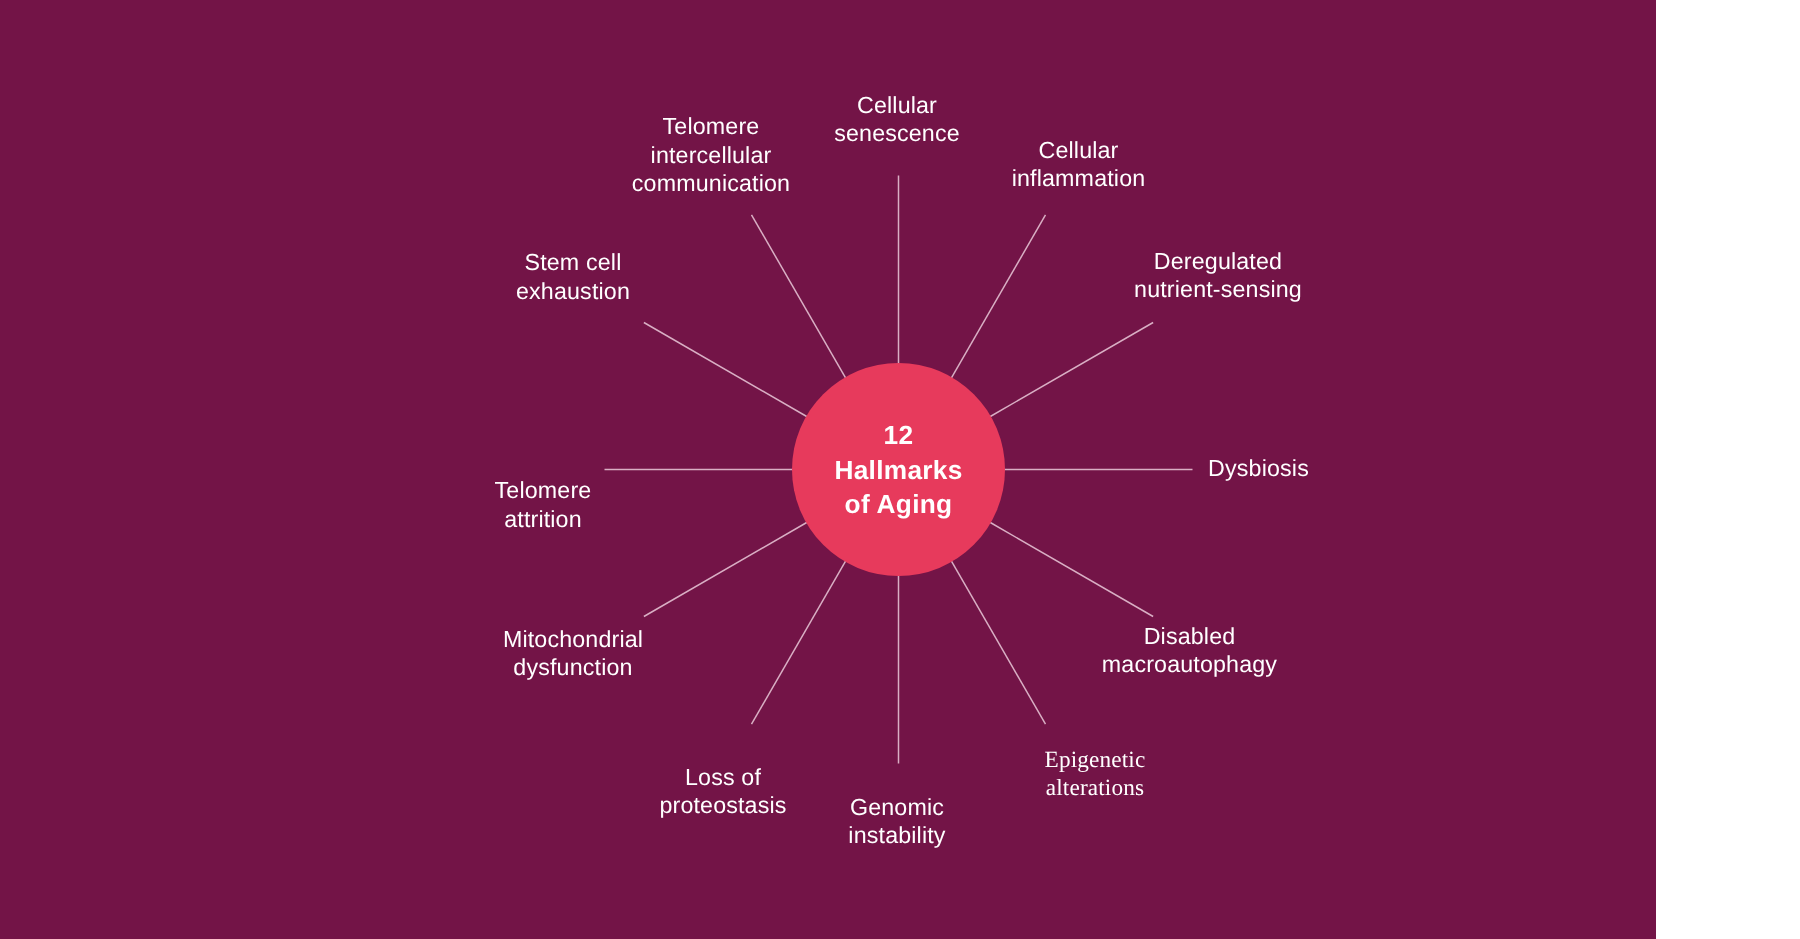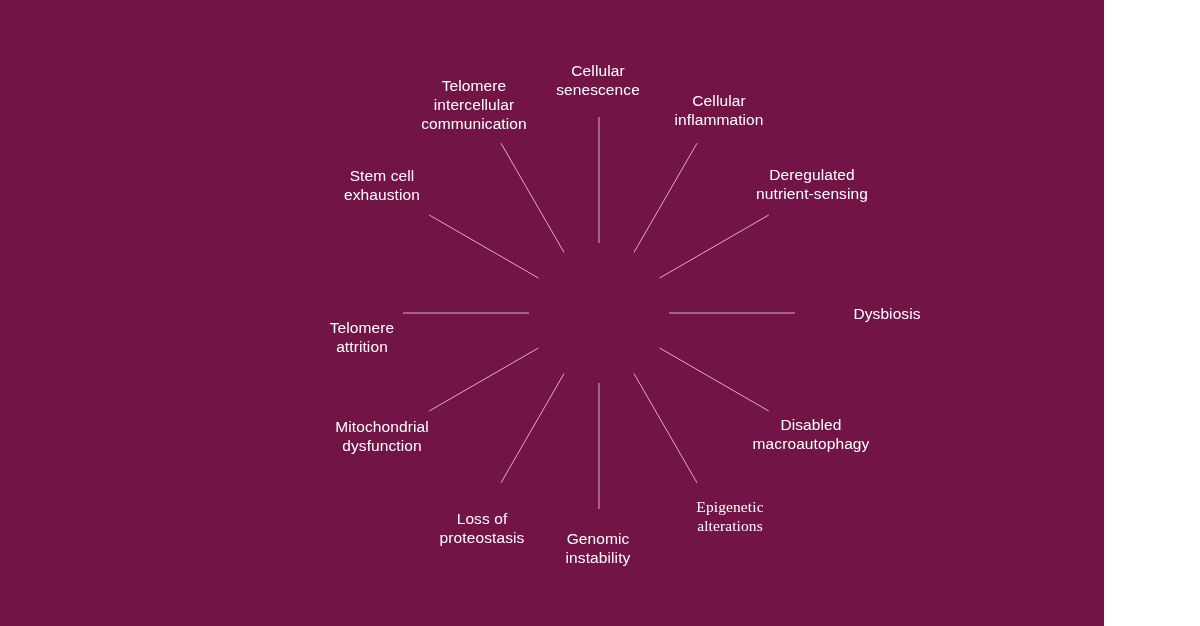--- a/index.html
+++ b/index.html
@@ -63,32 +63,37 @@
       <line x1="538.3782217350893" y1="278" x2="429.25902085825004" y2="214.99999999999997" stroke="#d9afc4" stroke-width="1"></line>
       <line x1="564" y1="252.3782217350893" x2="500.9999999999999" y2="143.25902085825007" stroke="#d9afc4" stroke-width="1"></line>
     </svg>
   <div id="labels-layer">
       <div class="hallmark-label" style="left: 598px; top: 80px;">Cellular
 senescence</div>
       <div class="hallmark-label" style="left: 719px; top: 110px;">Cellular
 inflammation</div>
       <div class="hallmark-label" style="left: 812px; top: 184px;">Deregulated
 nutrient-sensing</div>
-      <div class="hallmark-label" style="left: 839px; top: 313px; margin-left: 48px;">Dysbiosis</div>
-      <div class="hallmark-label" style="left: 811px; top: 434px;">Disabled
+      <div class="hallmark-label" style="left: 839px; top: 313px;">Dysbiosis</div>
+      <div class="hallmark-label" style="left: 793px; top: 434px;">Disabled
 macroautophagy</div>
       <div class="hallmark-label" style="left: 730px; top: 516px; font-family: Liberation Serif, serif;">Epigenetic
 alterations</div>
       <div class="hallmark-label" style="left: 598px; top: 548px;">Genomic
 instability</div>
       <div class="hallmark-label" style="left: 482px; top: 528px;">Loss of
 proteostasis</div>
       <div class="hallmark-label" style="left: 382px; top: 436px;">Mitochondrial
 dysfunction</div>
       <div class="hallmark-label" style="left: 362px; top: 313px; margin-top: 24px;">Telomere
 attrition</div>
       <div class="hallmark-label" style="left: 382px; top: 185px;">Stem cell
 exhaustion</div>
       <div class="hallmark-label" style="left: 474px; top: 104px;">Telomere
 intercellular
 communication</div>
     </div>
+  <div class="center-circle" id="center-circle" style="left: 528px; top: 242px; width: 142px; height: 142px; background: rgb(231, 58, 92);">
+    <div class="center-text">12
+Hallmarks
+of Aging</div>
+  </div>
 </div>
 
 </body></html>

